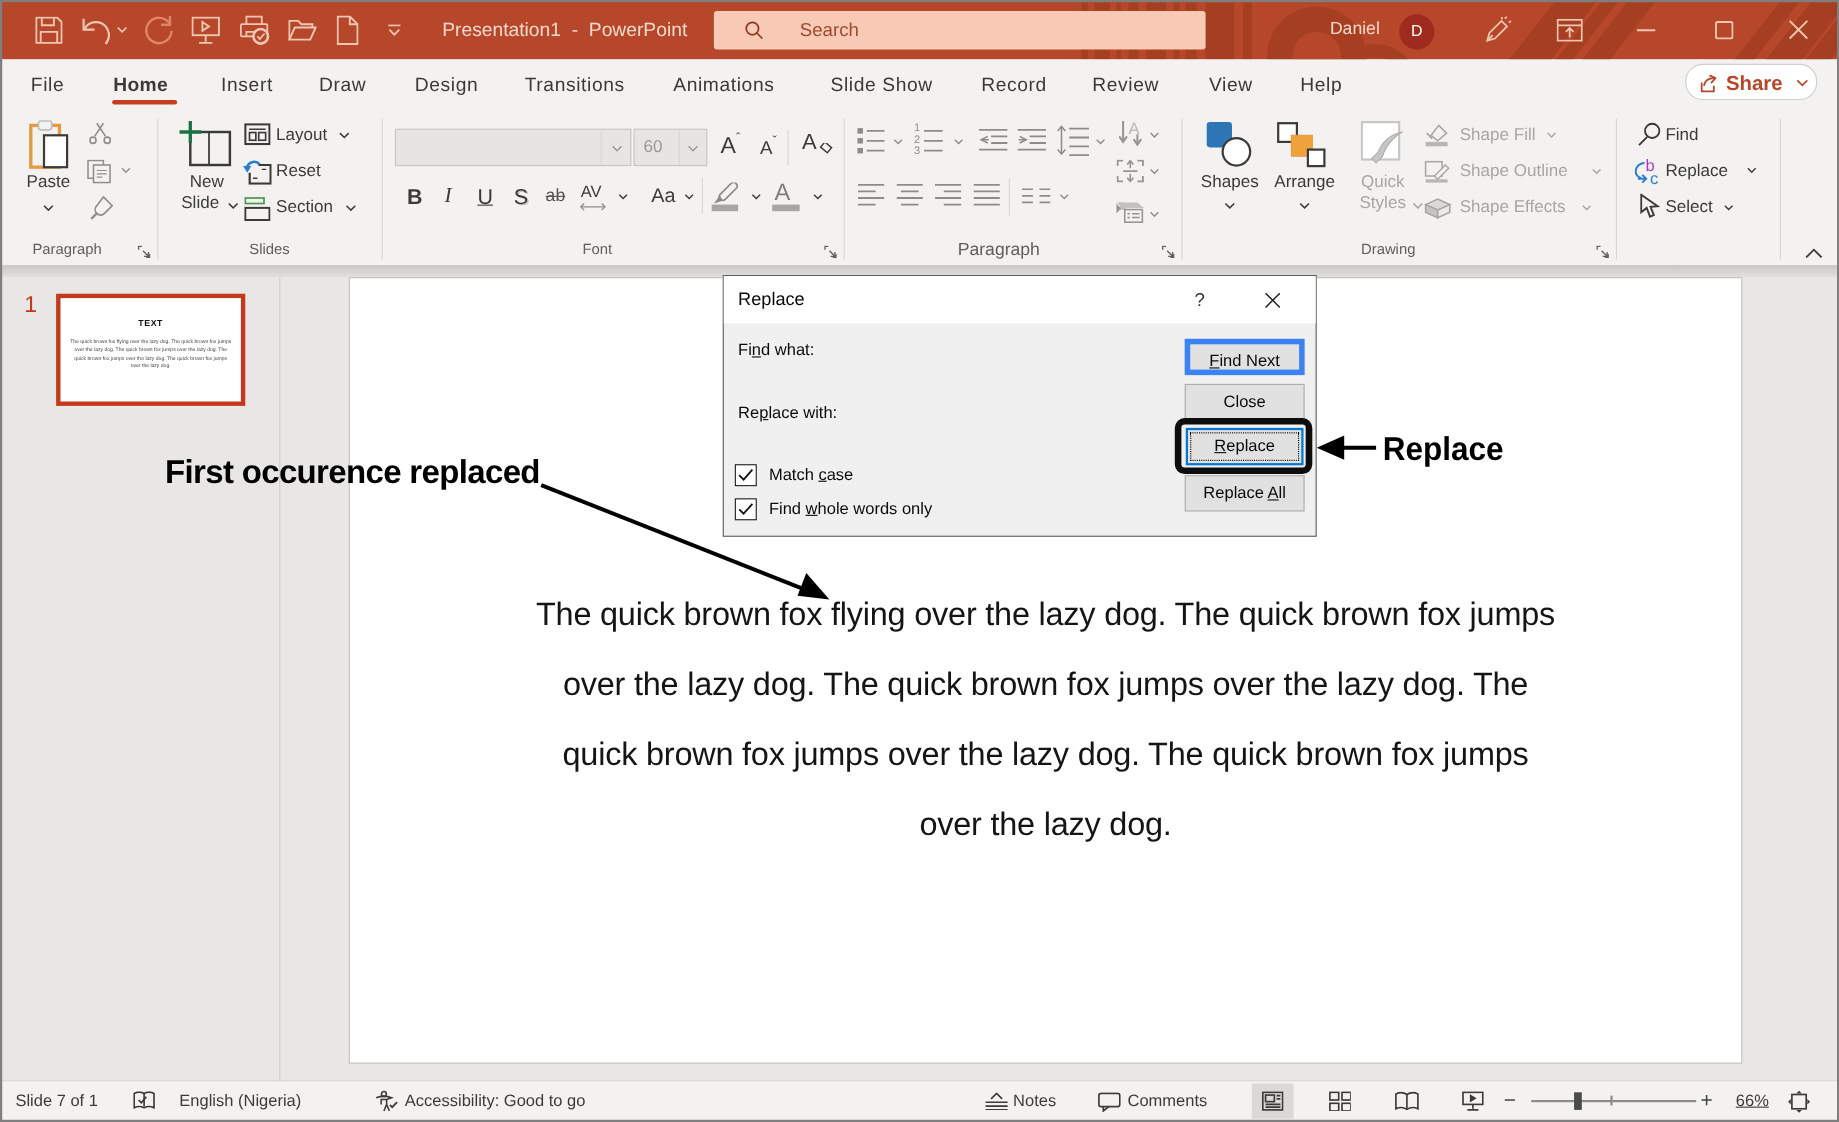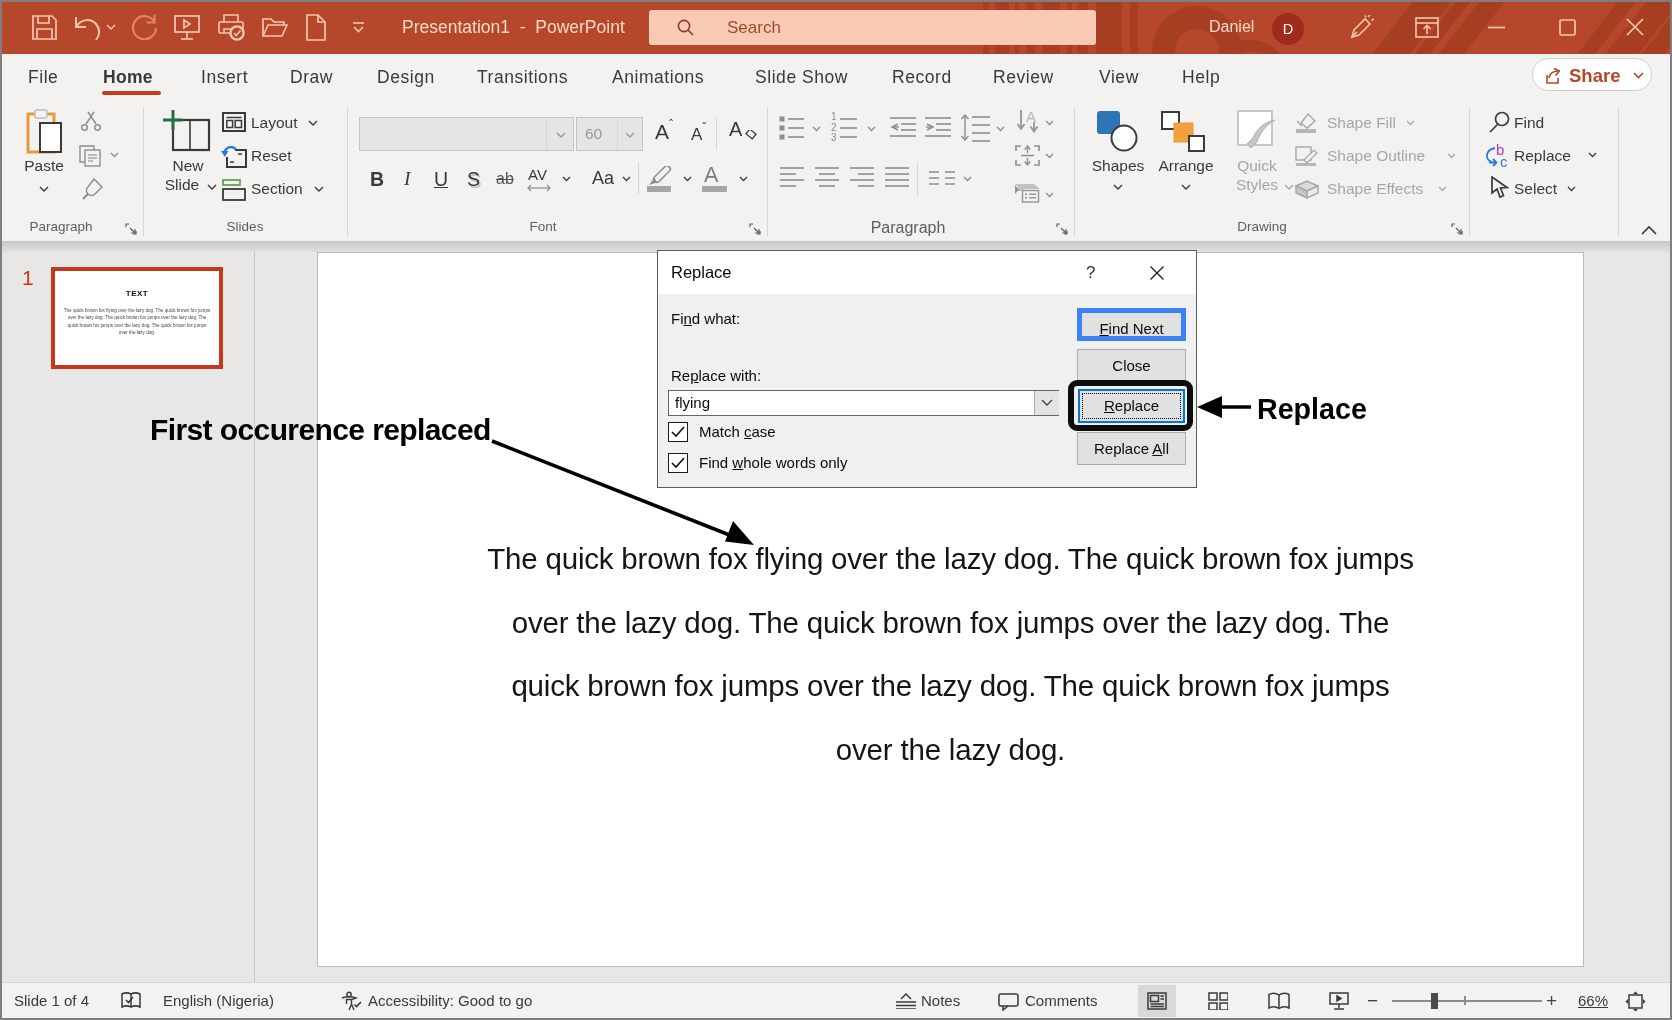--- a/index.html
+++ b/index.html
@@ -530,28 +530,20 @@
 <div class="abs" id="dialog" style="left:657px;top:250px;width:540px;height:238px;background:#f0f0f0;border:1px solid #5c5c5c;z-index:10;font-size:15px;color:#0a0a0a;">
   <div class="abs" style="left:0;top:0;width:538px;height:43px;background:#fff;"></div>
   <div class="abs" style="left:13px;top:0;height:43px;line-height:43px;font-size:16.5px;">Replace</div>
   <div class="abs" style="left:428px;top:0;height:43px;line-height:43px;font-size:17px;color:#333;">?</div>
   <svg class="abs" style="left:492px;top:15px;" width="14" height="14" viewBox="0 0 14 14" stroke="#1a1a1a" stroke-width="1.3">
       <line x1="0.5" y1="0.5" x2="13.5" y2="13.5"></line>
       <line x1="13.5" y1="0.5" x2="0.5" y2="13.5"></line>
     </svg>
   <div class="abs" style="left:13px;top:59px;">Fi<span style="text-decoration:underline">n</span>d what:</div>
   <div class="abs" style="left:13px;top:116px;">Re<span style="text-decoration:underline">p</span>lace with:</div>
-  <div class="abs" style="left:10px;top:139px;width:391px;height:26px;background:#fff;border:1px solid #666;">
-    <div class="abs" style="left:6px;top:0;height:24px;line-height:24px;">flying</div>
-    <div class="abs" style="left:365px;top:0px;width:25px;height:24px;background:#e3e3e3;border-left:1px solid #b0b0b0;">
-      <svg class="abs" style="left:6px;top:8px;" width="12" height="8" viewBox="0 0 12 8" fill="none" stroke="#444" stroke-width="1.4">
-          <path d="M1 1 L6 6 L11 1"></path>
-        </svg>
-    </div>
-  </div>
   <div class="abs" style="left:10px;top:171px;width:20px;height:20px;background:#fff;border:1px solid #1a1a1a;">
     <svg class="abs" style="left:2px;top:3px;" width="14" height="12" viewBox="0 0 14 12" fill="none" stroke="#111" stroke-width="1.6">
         <path d="M1 6 L5 10 L13 1"></path>
       </svg>
   </div>
   <div class="abs" style="left:41px;top:172px;">Match <span style="text-decoration:underline">c</span>ase</div>
   <div class="abs" style="left:10px;top:202px;width:20px;height:20px;background:#fff;border:1px solid #1a1a1a;">
     <svg class="abs" style="left:2px;top:3px;" width="14" height="12" viewBox="0 0 14 12" fill="none" stroke="#111" stroke-width="1.6">
         <path d="M1 6 L5 10 L13 1"></path>
       </svg>
@@ -567,21 +559,21 @@
 <div class="abs" style="left:150px;top:413px;font-size:30px;font-weight:bold;color:#000;letter-spacing:-0.6px;z-index:15;">First occurence replaced</div>
 <div class="abs" style="left:1257px;top:392px;font-size:30px;font-weight:bold;color:#000;transform:scaleX(0.955);transform-origin:0 0;z-index:15;">Replace</div>
 <svg class="abs" style="left:0;top:0;z-index:14;pointer-events:none;" width="1672" height="1020" viewBox="0 0 1672 1020">
   <line x1="492" y1="441" x2="737" y2="538" stroke="#000" stroke-width="3.6"></line>
   <polygon points="754,545 725,541.5 733,521" fill="#000"></polygon>
   <line x1="1251" y1="407" x2="1212" y2="407" stroke="#000" stroke-width="3.6"></line>
   <polygon points="1197,407 1222,396 1222,418" fill="#000"></polygon>
 </svg>
 
 <div class="abs" id="statusbar" style="left:0;top:982px;width:1672px;height:36px;background:#f3f2f1;border-top:1px solid #d6d4d2;z-index:3;font-size:15px;color:#3b3a39;">
-  <div class="abs" style="left:14px;top:0;height:36px;line-height:36px;">Slide 1 of 4</div>
+  <div class="abs" style="left:14px;top:0;height:36px;line-height:36px;">Slide 7 of 1</div>
   <svg class="abs" style="left:121px;top:9px;" width="20" height="18" viewBox="0 0 20 18" fill="none" stroke="#3b3a39" stroke-width="1.5">
     <path d="M1 2 C4 0.5 7 0.5 10 2 C13 0.5 16 0.5 19 2 V15 C16 13.5 13 13.5 10 15 C7 13.5 4 13.5 1 15 Z"></path>
       <line x1="10" y1="2" x2="10" y2="14"></line>
       <path d="M5 8 L7.5 10.5 L12 5" stroke-width="1.6"></path>
   </svg>
   <div class="abs" style="left:163px;top:0;height:36px;line-height:36px;">English (Nigeria)</div>
   <svg class="abs" style="left:341px;top:8px;" width="21" height="21" viewBox="0 0 21 21" fill="none" stroke="#3b3a39" stroke-width="1.4">
     <circle cx="8" cy="3.5" r="2.2"></circle>
       <path d="M1 7 C5 5.5 11 5.5 15 7 L10.5 8.5 L10.5 13 L13 19 M10.5 13 L8 19 M10.5 8.5 L5.5 8.5 L5.5 13"></path>
     <path d="M13.5 13.5 L15.5 15.5 L20 11" stroke-width="1.6"></path>

